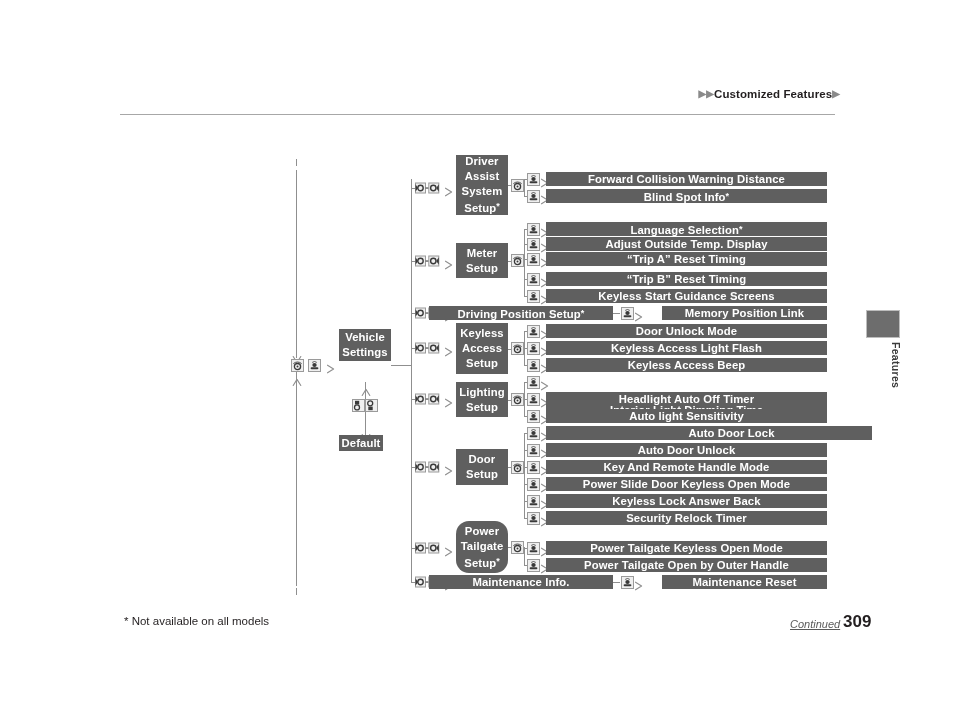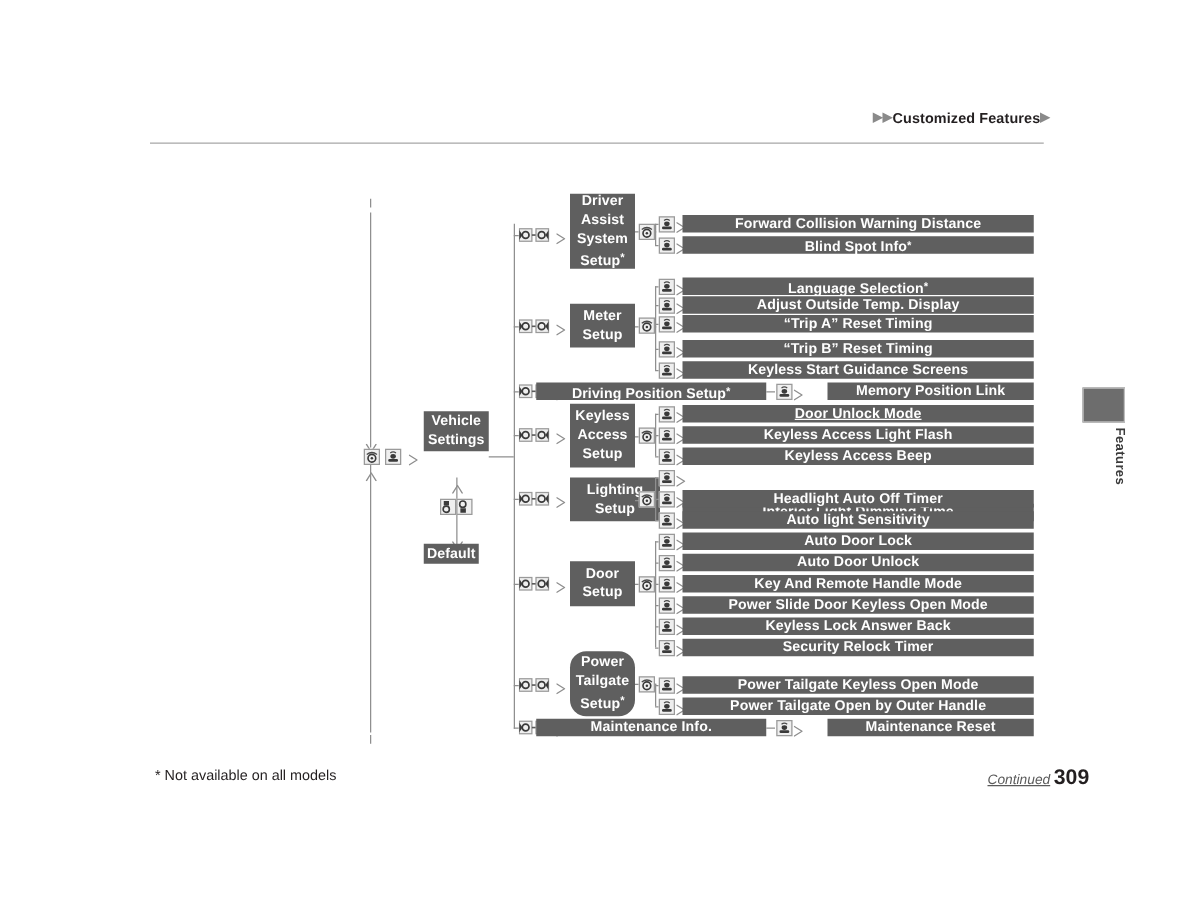--- a/index.html
+++ b/index.html
@@ -421,21 +421,21 @@
       <div class="chip" style="left: 526.5px; top: 324.5px;">
         <svg width="11" height="11" viewBox="0 0 11 11">
           <path d="M3.2 2.4 Q5.5 0.6 7.8 2.4" fill="none" stroke="#4a4a4a" stroke-width="0.9"></path>
           <ellipse cx="5.5" cy="5.0" rx="2.2" ry="1.9" fill="#3a3a3a"></ellipse>
           <rect x="1.6" y="7.2" width="7.8" height="2.1" rx="1" fill="#3a3a3a"></rect>
         </svg>
       </div>
       <div class="arrow" style="left: 540.5px; top: 326px; width: 8px; height: 10px;"><svg width="8" height="10" viewBox="0 0 8 10">
           <path d="M0.5 1.2 L6.6 5 L0.5 8.8" fill="none" stroke="#8f8f8f" stroke-width="1.1" stroke-linecap="round" stroke-linejoin="round"></path>
         </svg></div>
-      <div class="bar" style="left: 546px; top: 324px; width: 281px; text-decoration: underline;"><span>Door Unlock Mode</span></div>
+      <div class="bar" style="left: 546px; top: 324px; width: 281px;"><span>Door Unlock Mode</span></div>
       <div class="hline" style="left: 524px; top: 348px; width: 2.5px;"></div>
       <div class="chip" style="left: 526.5px; top: 341.5px;">
         <svg width="11" height="11" viewBox="0 0 11 11">
           <path d="M3.2 2.4 Q5.5 0.6 7.8 2.4" fill="none" stroke="#4a4a4a" stroke-width="0.9"></path>
           <ellipse cx="5.5" cy="5.0" rx="2.2" ry="1.9" fill="#3a3a3a"></ellipse>
           <rect x="1.6" y="7.2" width="7.8" height="2.1" rx="1" fill="#3a3a3a"></rect>
         </svg>
       </div>
       <div class="arrow" style="left: 540.5px; top: 343px; width: 8px; height: 10px;"><svg width="8" height="10" viewBox="0 0 8 10">
           <path d="M0.5 1.2 L6.6 5 L0.5 8.8" fill="none" stroke="#8f8f8f" stroke-width="1.1" stroke-linecap="round" stroke-linejoin="round"></path>
@@ -459,21 +459,21 @@
           <circle cx="5.5" cy="7" r="2.7" fill="none" stroke="#3a3a3a" stroke-width="1.4"></circle>
           <path d="M0.5 3.2 L3.0 7 L0.5 10.8" fill="#3a3a3a"></path>
           <rect x="10.5" y="6.4" width="3.4" height="1.3" fill="#5a5a5a"></rect>
           <rect x="13.8" y="2.0" width="10" height="10" fill="#efefef" stroke="#9a9a9a" stroke-width="1"></rect>
           <circle cx="18.3" cy="7" r="2.7" fill="none" stroke="#3a3a3a" stroke-width="1.4"></circle>
           <path d="M23.8 3.2 L21.3 7 L23.8 10.8" fill="#3a3a3a"></path>
         </svg></div>
       <div class="arrow" style="left: 445px; top: 394px; width: 8px; height: 10px;"><svg width="8" height="10" viewBox="0 0 8 10">
           <path d="M0.5 1.2 L6.6 5 L0.5 8.8" fill="none" stroke="#8f8f8f" stroke-width="1.1" stroke-linecap="round" stroke-linejoin="round"></path>
         </svg></div>
-      <div class="node" style="left: 456px; top: 382px; width: 72px; height: 35px;">
+      <div class="node" style="left: 456px; top: 382px; width: 52px; height: 35px;">
         <span>Lighting</span>
         <span>Setup</span>
       </div>
       <div class="hline" style="left: 508px; top: 399.5px; width: 2.5px;"></div>
       <div class="chip" style="left: 510.5px; top: 393px;">
         <svg width="11" height="11" viewBox="0 0 11 11">
           <path d="M1.4 3.6 Q5.5 0.4 9.6 3.6" fill="none" stroke="#4a4a4a" stroke-width="1"></path>
           <circle cx="5.5" cy="6.6" r="3.1" fill="none" stroke="#3a3a3a" stroke-width="1.3"></circle>
           <circle cx="5.5" cy="6.6" r="1.0" fill="#3a3a3a"></circle>
         </svg>
@@ -547,21 +547,21 @@
       <div class="chip" style="left: 526.5px; top: 426.5px;">
         <svg width="11" height="11" viewBox="0 0 11 11">
           <path d="M3.2 2.4 Q5.5 0.6 7.8 2.4" fill="none" stroke="#4a4a4a" stroke-width="0.9"></path>
           <ellipse cx="5.5" cy="5.0" rx="2.2" ry="1.9" fill="#3a3a3a"></ellipse>
           <rect x="1.6" y="7.2" width="7.8" height="2.1" rx="1" fill="#3a3a3a"></rect>
         </svg>
       </div>
       <div class="arrow" style="left: 540.5px; top: 428px; width: 8px; height: 10px;"><svg width="8" height="10" viewBox="0 0 8 10">
           <path d="M0.5 1.2 L6.6 5 L0.5 8.8" fill="none" stroke="#8f8f8f" stroke-width="1.1" stroke-linecap="round" stroke-linejoin="round"></path>
         </svg></div>
-      <div class="bar" style="left: 546px; top: 426px; width: 281px;"><span>Auto Door Lock</span></div>
+      <div class="bar" style="left: 546px; top: 426px; width: 281px; padding-left: 45px;"><span>Auto Door Lock</span></div>
       <div class="hline" style="left: 524px; top: 450px; width: 2.5px;"></div>
       <div class="chip" style="left: 526.5px; top: 443.5px;">
         <svg width="11" height="11" viewBox="0 0 11 11">
           <path d="M3.2 2.4 Q5.5 0.6 7.8 2.4" fill="none" stroke="#4a4a4a" stroke-width="0.9"></path>
           <ellipse cx="5.5" cy="5.0" rx="2.2" ry="1.9" fill="#3a3a3a"></ellipse>
           <rect x="1.6" y="7.2" width="7.8" height="2.1" rx="1" fill="#3a3a3a"></rect>
         </svg>
       </div>
       <div class="arrow" style="left: 540.5px; top: 445px; width: 8px; height: 10px;"><svg width="8" height="10" viewBox="0 0 8 10">
           <path d="M0.5 1.2 L6.6 5 L0.5 8.8" fill="none" stroke="#8f8f8f" stroke-width="1.1" stroke-linecap="round" stroke-linejoin="round"></path>

